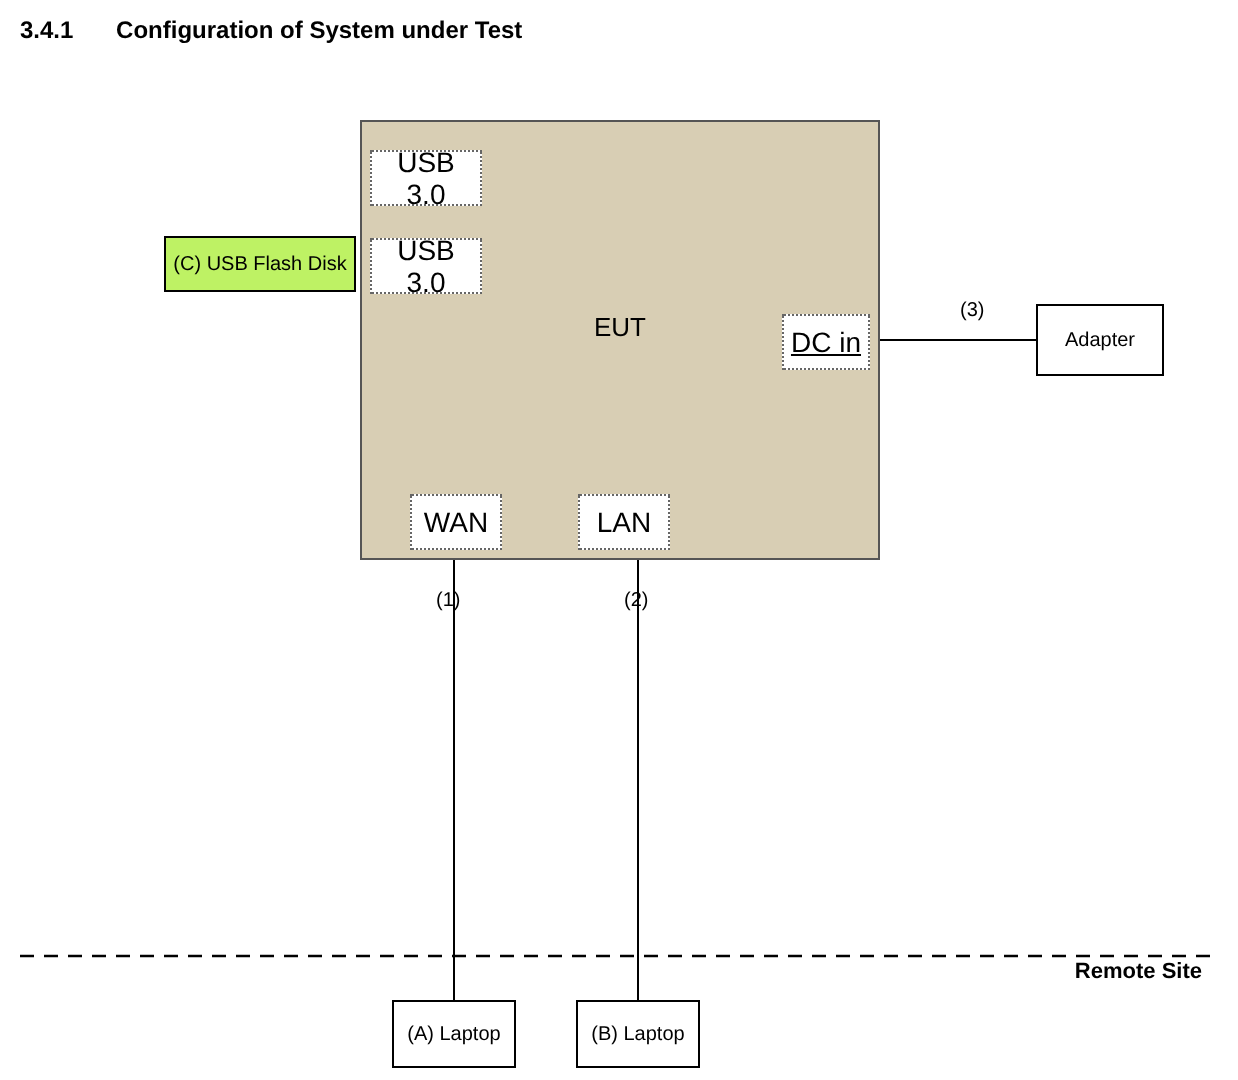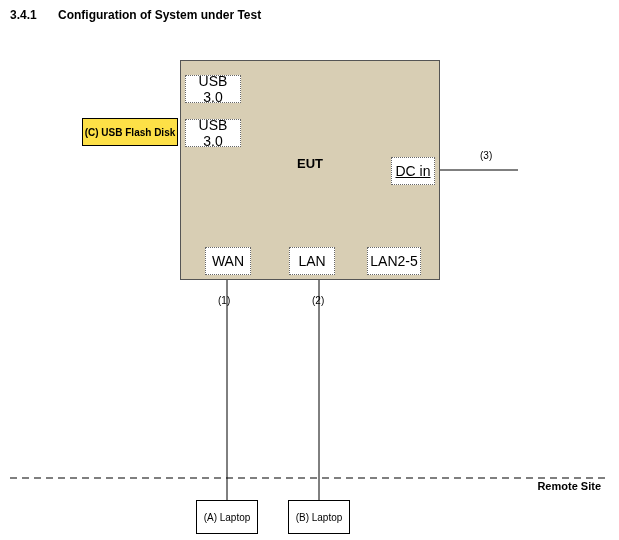--- a/index.html
+++ b/index.html
@@ -38,21 +38,21 @@
     height: 220px;
     background: #d8ceb4;
     border: 1px solid #555;
     box-sizing: border-box;
   }
   .eut-label {
     position: absolute;
     left: 0; right: 0;
     top: 95px;
     text-align: center;
-    font-weight: bold;
+    font-weight: normal;
     font-size: 13px;
   }
 
   .port {
     position: absolute;
     background: #fff;
     border: 1px dotted #666;
     font-size: 14px;
     box-sizing: border-box;
     display: flex;
@@ -61,28 +61,27 @@
     text-align: center;
     padding: 0 2px;
   }
 
   .usb-flash-box {
     position: absolute;
     left: 82px;
     top: 118px;
     width: 96px;
     height: 28px;
-    background: #fde047;
+    background: #bef264;
     border: 1px solid #000;
     box-sizing: border-box;
     font-size: 10px;
     display: flex;
     align-items: center;
     justify-content: center;
-    font-weight: bold;
   }
 
   .adapter-box {
     position: absolute;
     left: 518px;
     top: 152px;
     width: 64px;
     height: 36px;
     background: #fff;
     border: 1px solid #000;
@@ -145,25 +144,25 @@
     <div class="port" style="left:4px; top:14px; width:56px; height:28px;">USB 3.0</div>
 
     <div class="port" style="left:4px; top:58px; width:56px; height:28px;">USB 3.0</div>
 
     <div class="port" style="right:4px; top:96px; width:44px; height:28px;text-decoration:underline;">DC in</div>
 
     <div class="port" style="left:24px; bottom:4px; width:46px; height:28px;text-align:center;">WAN</div>
 
     <div class="port" style="left:108px; bottom:4px; width:46px; height:28px;margin-top:37px;">LAN</div>
 
-    <div class="port" style="left:186px; bottom:4px; width:54px; height:28px;">LAN2-5</div>
   </div>
 
   <div class="usb-flash-box">(C) USB Flash Disk</div>
 
+  <div class="adapter-box">Adapter</div>
 
   <div class="laptop-box" style="left:288px; top:500px;">(B) Laptop</div>
   <div class="laptop-box" style="left:196px; top:500px;">(A) Laptop</div>
 
   <div class="label-small" style="left:218px; top:295px;">(1)</div>
   <div class="label-small" style="left:312px; top:295px;">(2)</div>
   <div class="label-small" style="left:480px; top:150px;">(3)</div>
 
   <div class="remote-site">Remote Site</div>
 

